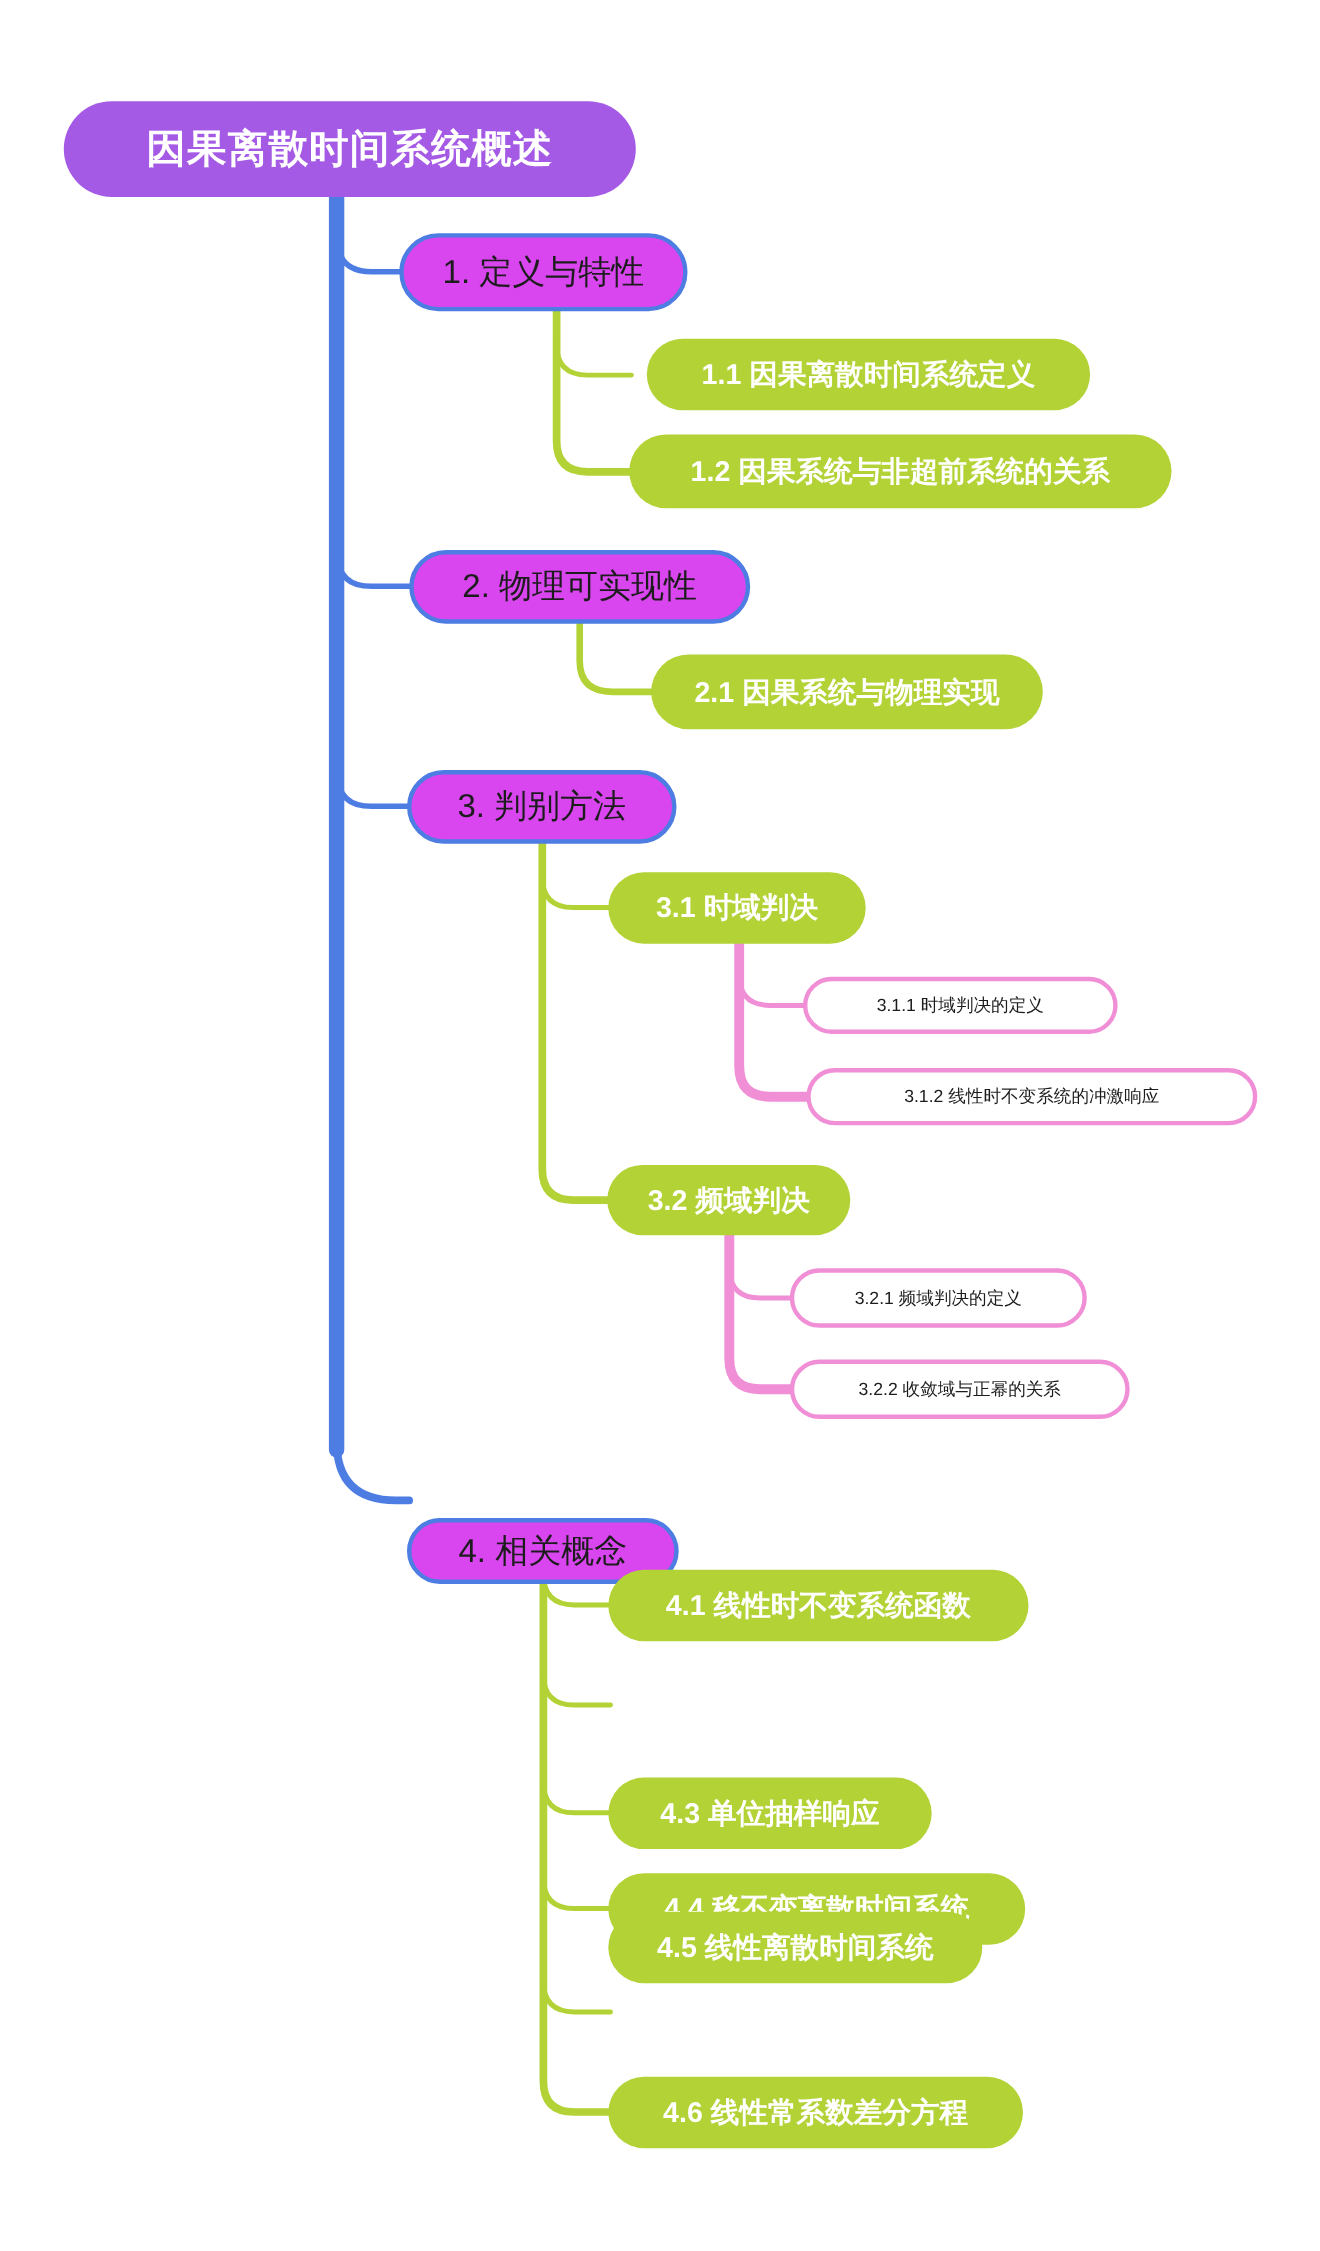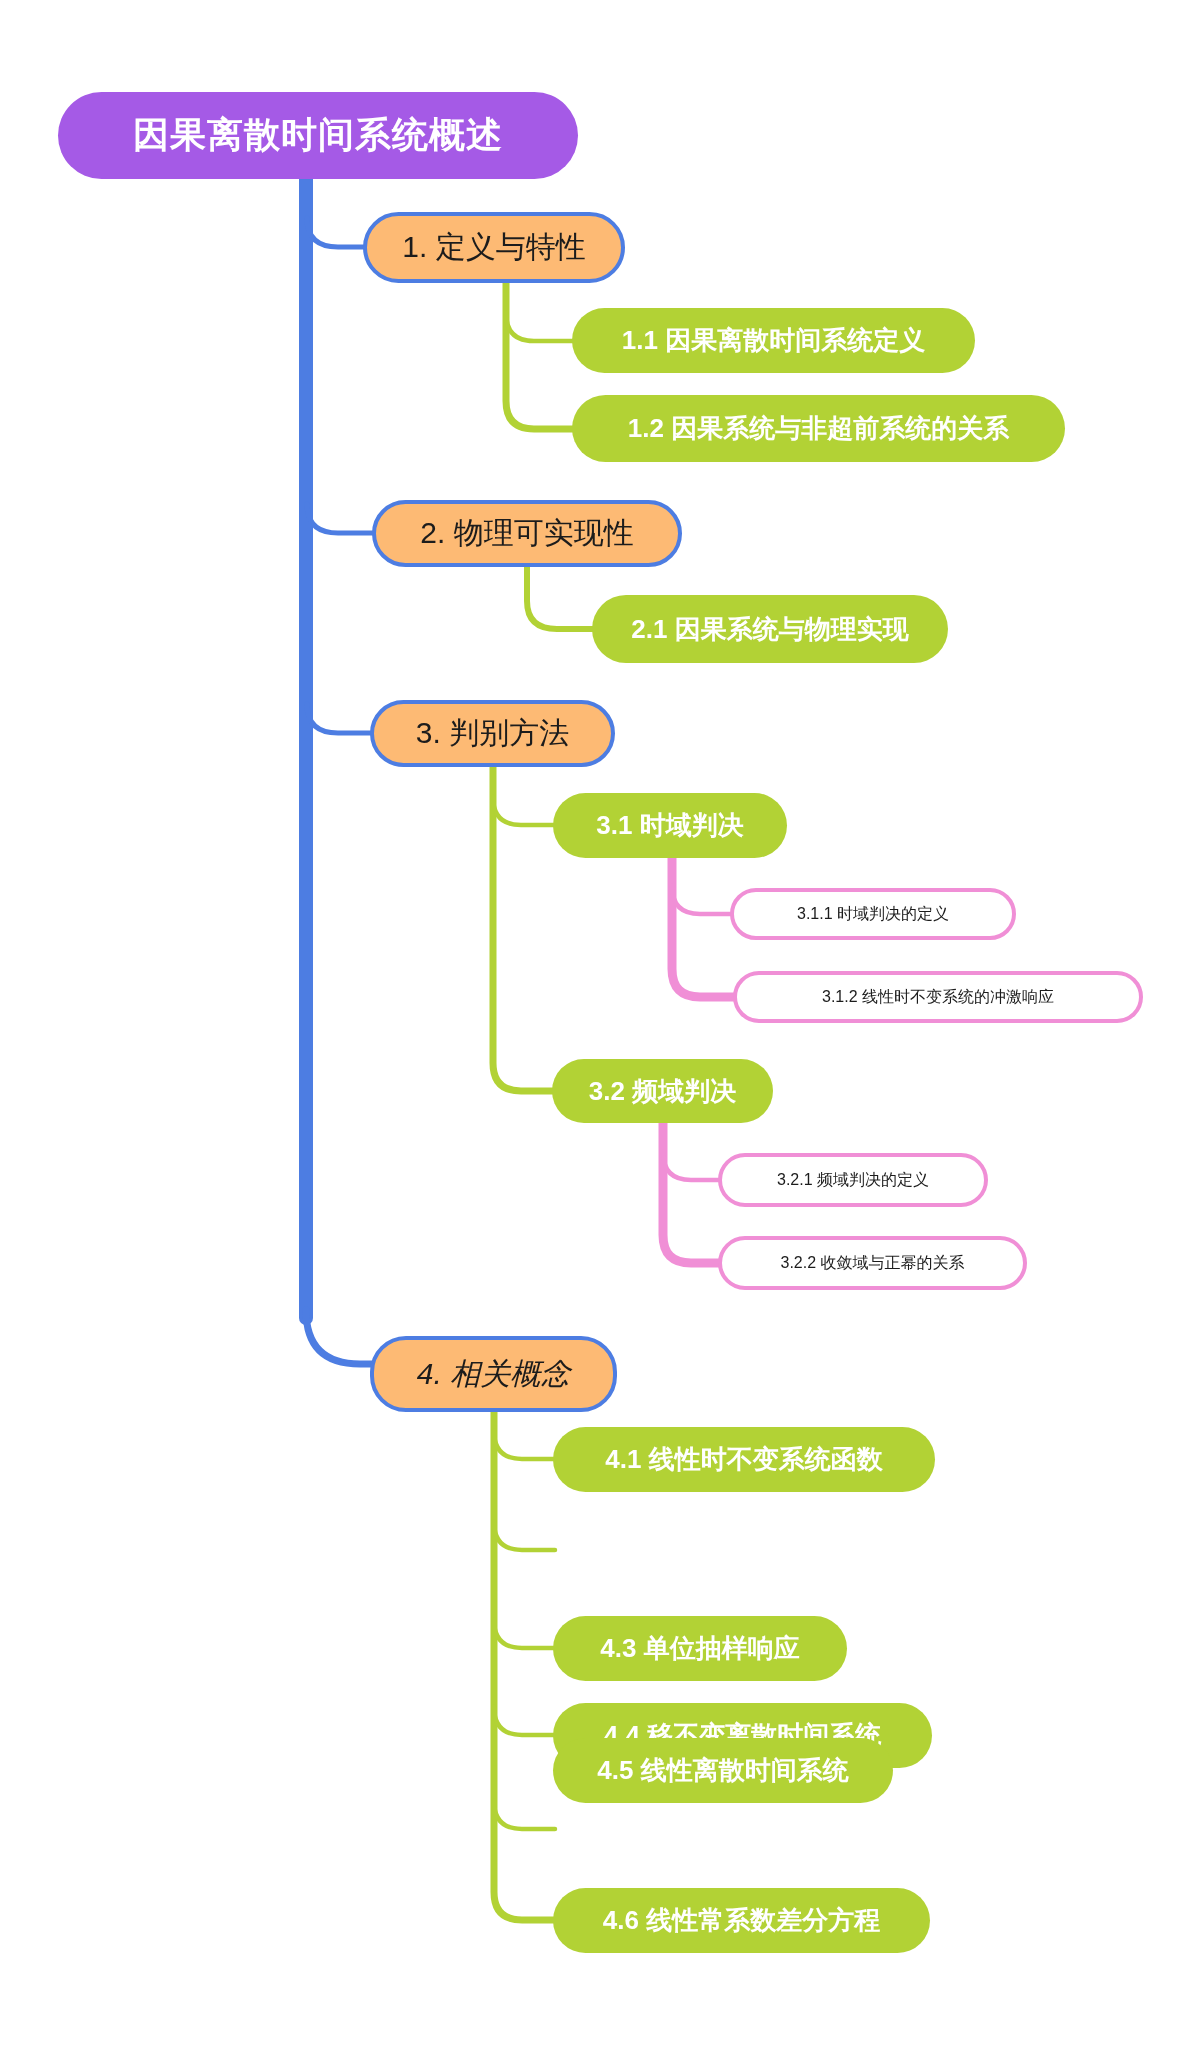--- a/index.html
+++ b/index.html
@@ -33,21 +33,21 @@
     text-align:center;
   }
   .lv-root{
     background:var(--purple);
     color:var(--text-light);
     font-size:36px;font-weight:bold;
     border-radius:44px;
     letter-spacing:1px;
   }
   .lv1{
-    background:#fdba74;
+    background:#d946ef;
     border:4px solid var(--blue);
     color:var(--text-dark);
     font-size:30px;font-weight:400;
     border-radius:36px;
   }
   .lv2{
     background:var(--green);
     color:var(--text-light);
     font-size:26px;font-weight:bold;
     border-radius:34px;
@@ -95,21 +95,21 @@
     <path class="c-green" stroke-width="4.5" d="M494 1801 Q494 1829 522 1829 L555 1829"></path>
   </svg>
 
   <div class="node lv-root" style="left:58px;top:92px;width:520px;height:87px;">
     <span>因果离散时间系统概述</span>
   </div>
 
   <div class="node lv1" style="left:363px;top:212px;width:262px;height:71px;">
     <span>1. 定义与特性</span>
   </div>
-  <div class="node lv2" style="left:572px;top:308px;width:403px;height:65px;">
+  <div class="node lv2" style="left:588px;top:308px;width:403px;height:65px;">
     <span>1.1 因果离散时间系统定义</span>
   </div>
   <div class="node lv2" style="left:572px;top:395px;width:493px;height:67px;">
     <span>1.2 因果系统与非超前系统的关系</span>
   </div>
 
   <div class="node lv1" style="left:372px;top:500px;width:310px;height:67px;">
     <span>2. 物理可实现性</span>
   </div>
   <div class="node lv2" style="left:592px;top:595px;width:356px;height:68px;justify-content:center;">
@@ -131,21 +131,21 @@
   <div class="node lv2" style="left:552px;top:1059px;width:221px;height:64px;">
     <span>3.2 频域判决</span>
   </div>
   <div class="node lv3" style="left:718px;top:1153px;width:270px;height:54px;">
     <span>3.2.1 频域判决的定义</span>
   </div>
   <div class="node lv3" style="left:718px;top:1236px;width:309px;height:54px;">
     <span>3.2.2 收敛域与正幂的关系</span>
   </div>
 
-  <div class="node lv1" style="left:370px;top:1336px;width:247px;height:76px;font-style:italic;">
+  <div class="node lv1" style="left:370px;top:1380px;width:247px;height:60px;">
     <span>4. 相关概念</span>
   </div>
   <div class="node lv2" style="left:553px;top:1427px;width:382px;height:65px;">
     <span>4.1 线性时不变系统函数</span>
   </div>
   <div class="node lv2" style="left:553px;top:1616px;width:294px;height:65px;">
     <span>4.3 单位抽样响应</span>
   </div>
   <div class="node lv2" style="left:553px;top:1703px;width:379px;height:65px;">
     <span>4.4 移不变离散时间系统</span>

